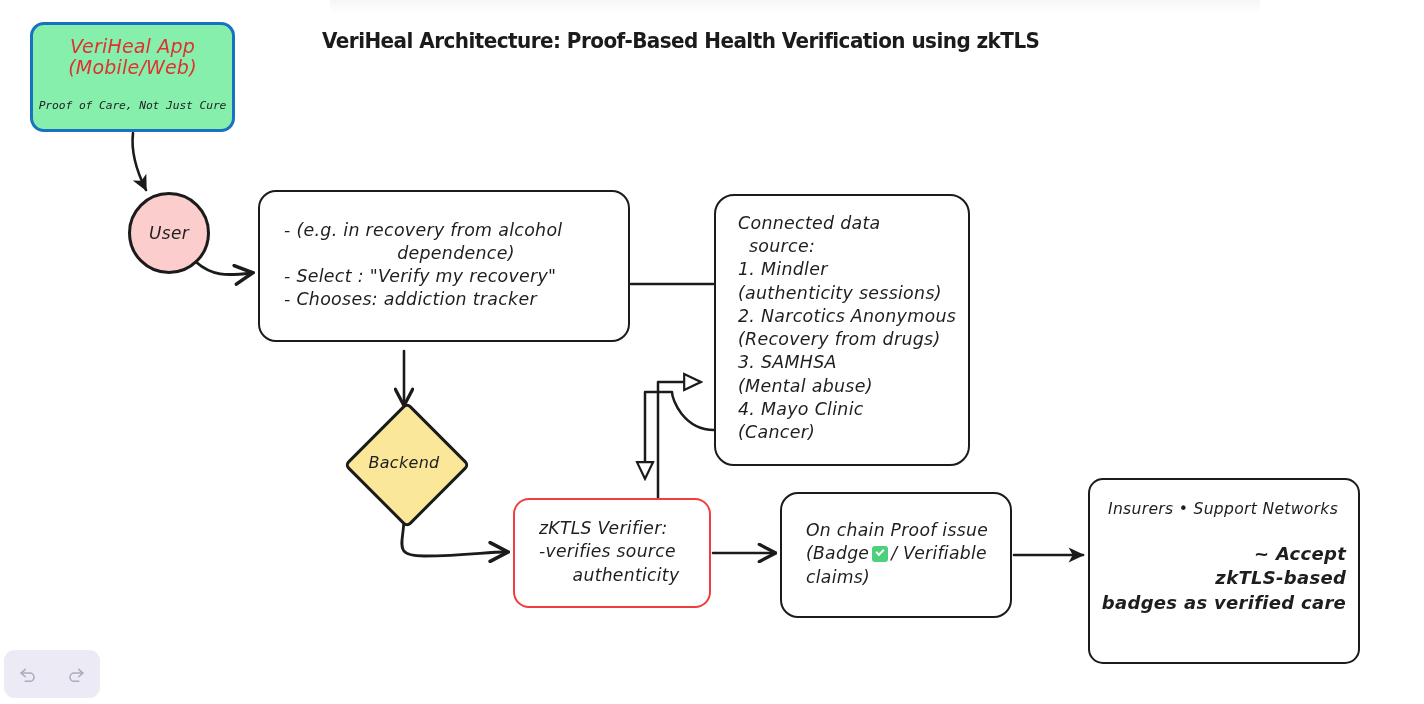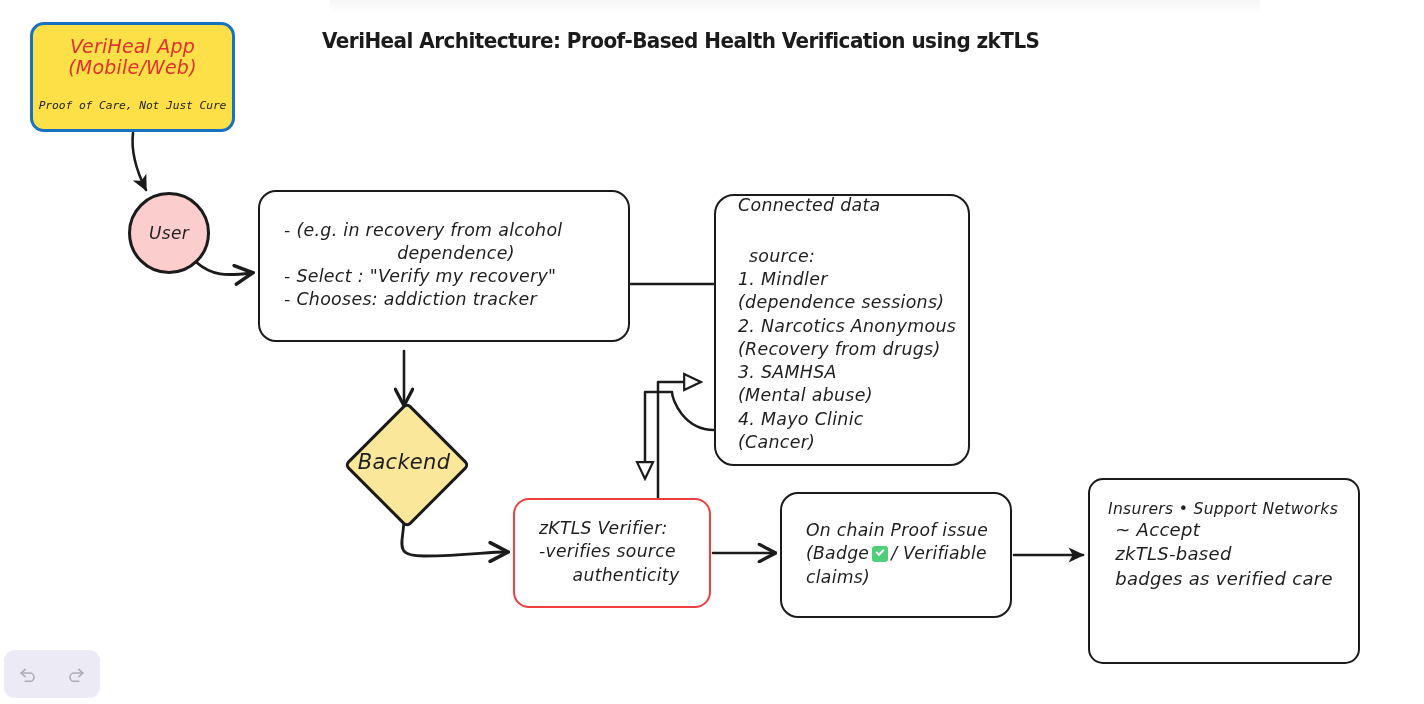--- a/index.html
+++ b/index.html
@@ -69,21 +69,21 @@
     white-space: nowrap;
   }
   
   #app-box {
     left: 30px;
     top: 22px;
     width: 205px;
     height: 110px;
     border: 3px solid #1971c2;
     border-radius: 14px;
-    background: #fde047;
+    background: #86efac;
     padding: 6px 4px 8px;
     justify-content: flex-start;
   }
   #app-box .app-title {
     color: #e03131;
     font-size: 19px;
     line-height: 1.12;
     text-align: center;
     margin-top: 5px;
     font-style: italic;
@@ -139,32 +139,31 @@
   
   #datasource-box {
     left: 714px;
     top: 194px;
     width: 256px;
     height: 272px;
     border: 2.6px solid #1b1b1b;
     border-radius: 20px;
     background: #fff;
     align-items: flex-start;
-    justify-content: flex-end;
+    justify-content: flex-start;
     padding: 16px 10px 10px 22px;
   }
   #datasource-box .line {
     font-size: 17.4px;
     line-height: 1.335;
     font-style: italic;
     white-space: nowrap;
   }
   #datasource-box .line.indent {
     padding-left: 11px;
-    margin-top: 28px;
   }
   
   #backend-node {
     left: 348px;
     top: 406px;
     width: 112px;
     height: 112px;
   }
   #backend-node .dia {
     position: absolute;
@@ -173,21 +172,21 @@
     width: 84px;
     height: 84px;
     background: #fae79a;
     border: 3px solid #1b1b1b;
     transform: rotate(45deg);
     border-radius: 6px;
   }
   #backend-node .lbl {
     position: relative;
     z-index: 2;
-    font-size: 21px;
+    font-size: 16px;
     font-style: italic;
   }
   
   #verifier-box {
     left: 513px;
     top: 498px;
     width: 198px;
     height: 110px;
     border: 2.8px solid #f03e3e;
     border-radius: 16px;
@@ -260,21 +259,23 @@
     padding: 20px 10px 10px;
   }
   #insurers-box .hdr {
     font-size: 15.6px;
     font-style: italic;
     white-space: nowrap;
     align-self: flex-start;
     padding-left: 8px;
   }
   #insurers-box .body {
-    text-align: left;
+    margin-top: 24px;
+    text-align: right;
+    font-weight: bold;
   }
   #insurers-box .body .line {
     font-size: 18px;
     line-height: 1.35;
     font-style: italic;
     white-space: nowrap;
   }
   
   #undo-redo-toolbar {
     position: absolute;
@@ -373,21 +374,21 @@
     <div class="line">- (e.g. in recovery from alcohol</div>
     <div class="line center">dependence)</div>
     <div class="line">- Select : "Verify my recovery"</div>
     <div class="line">- Chooses: addiction tracker</div>
   </div>
 
   <div class="node hand" id="datasource-box">
     <div class="line">Connected data</div>
     <div class="line indent">source:</div>
     <div class="line">1. Mindler</div>
-    <div class="line">(dependence sessions)</div>
+    <div class="line">(authenticity sessions)</div>
     <div class="line">2. Narcotics Anonymous</div>
     <div class="line">(Recovery from drugs)</div>
     <div class="line">3. SAMHSA</div>
     <div class="line">(Mental abuse)</div>
     <div class="line">4. Mayo Clinic</div>
     <div class="line">(Cancer)</div>
   </div>
 
   <div class="node hand" id="backend-node">
     <div class="dia"></div>

